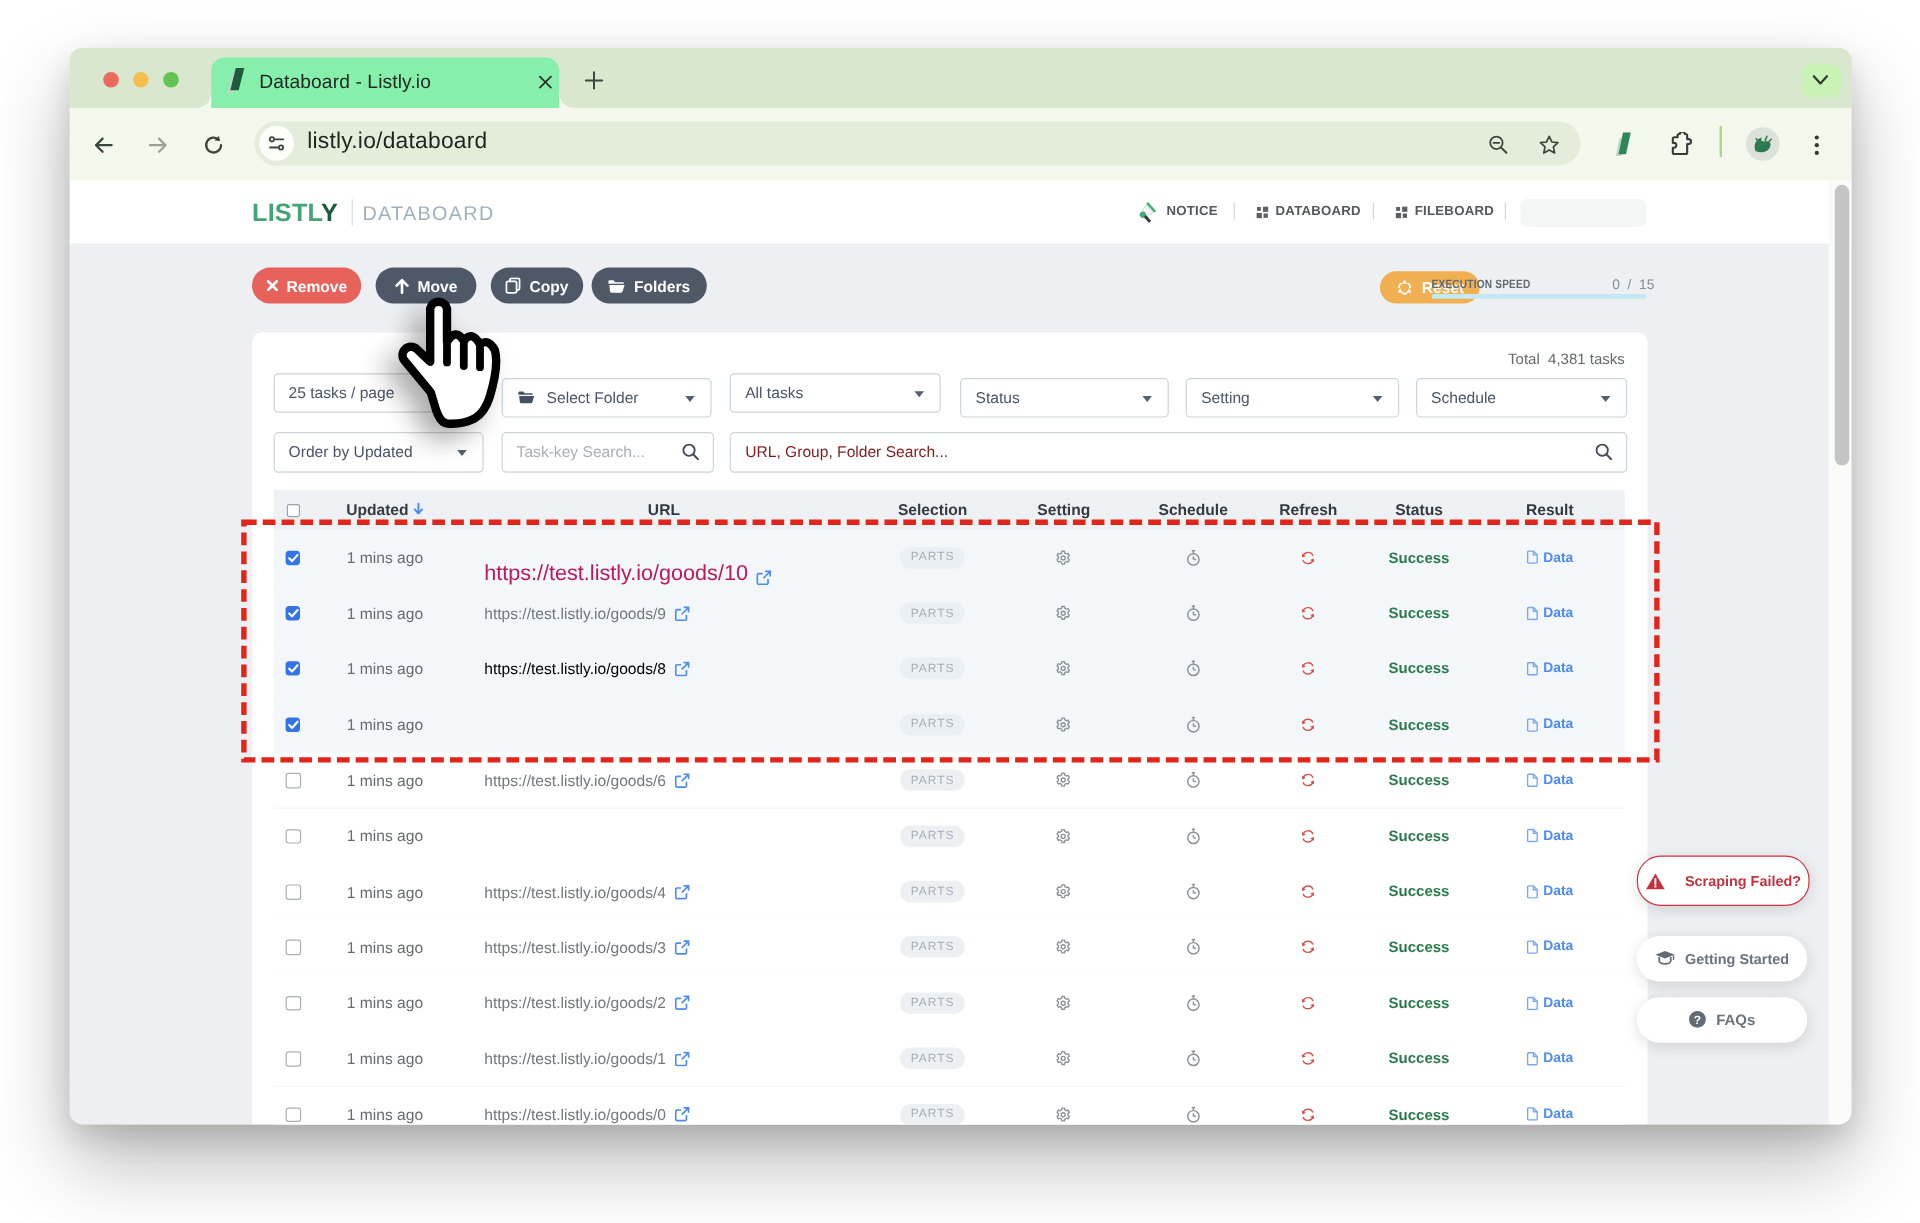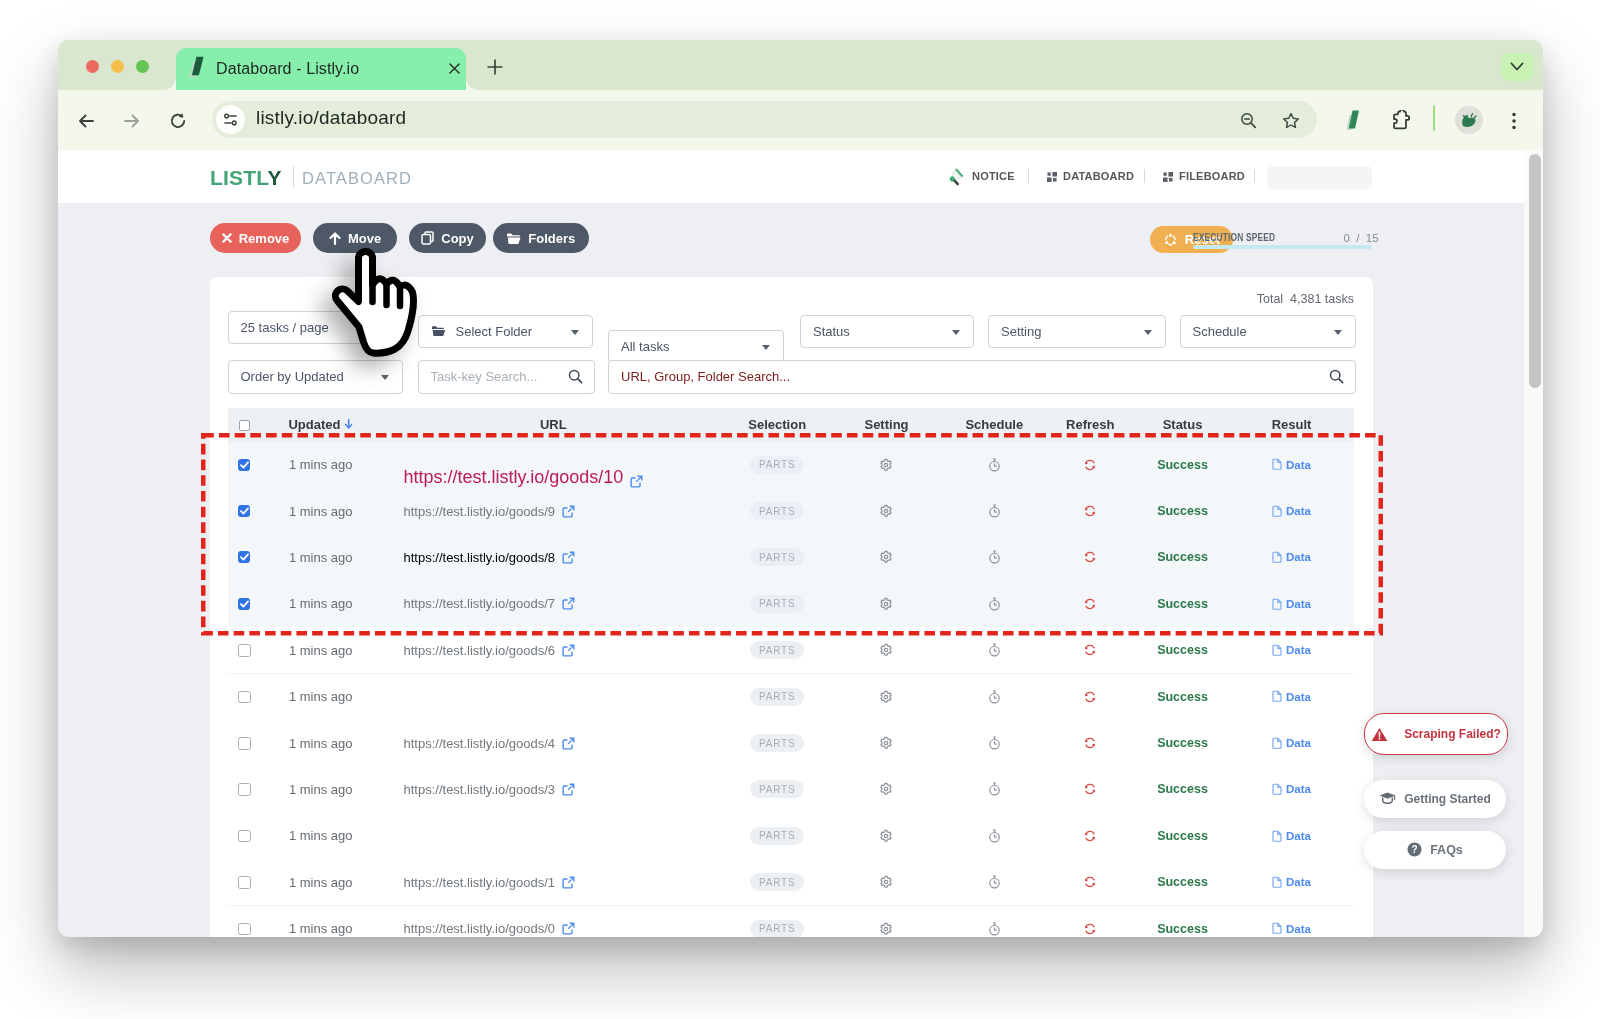--- a/index.html
+++ b/index.html
@@ -191,21 +191,21 @@
       <span style="margin-left:12px;">25 tasks / page</span>
     </div>
 <div class="fbox" style="left:359.5px;top:274.5px;width:173px;height:31px;">
   <svg style="margin-left:12px;" width="15" height="13" viewBox="0 0 15 13">
         <path d="M1 2.2 a1 1 0 0 1 1 -1 h3 l1.4 1.6 H12 a1 1 0 0 1 1 1 V4 H1 Z" fill="#475166"></path>
         <path d="M1.6 5 H14.2 L12.6 10.2 a1.2 1.2 0 0 1 -1.15 0.9 H3.4 a1.2 1.2 0 0 1 -1.15 -0.9 Z" fill="#475166"></path>
       </svg>
   <span style="margin-left:10px;">Select Folder</span>
       <div class="caret"></div>
     </div>
-<div class="fbox" style="left:550px;top:290px;width:174px;height:31px;">
+<div class="fbox" style="left:550px;top:271px;width:174px;height:31px;">
       <span style="margin-left:12px;">All tasks</span>
       <div class="caret"></div>
     </div>
 <div class="fbox" style="left:742px;top:274.5px;width:172px;height:31px;">
       <span style="margin-left:12px;">Status</span>
       <div class="caret"></div>
     </div>
 <div class="fbox" style="left:930px;top:274.5px;width:176px;height:31px;">
       <span style="margin-left:12px;">Setting</span>
       <div class="caret"></div>
@@ -393,24 +393,20 @@
           <path d="M7 1 V4.8 H10.8" fill="none" stroke="#78a7f4" stroke-width="1.4"></path>
         </svg> Data</div>
     </div>
     <div class="row" style="top:540.7px;background:#f3f7fa;border-bottom:1px solid #f1f3f5;">
       <div style="position:absolute;left:10px;top:17.2px;width:12px;height:12px;background:#3273e8;border-radius:3px;display:flex;align-items:center;justify-content:center;">
         <svg width="9" height="8" viewBox="0 0 9 8">
           <path d="M1 4.2 L3.4 6.6 L8 1.4" fill="none" stroke="#fff" stroke-width="1.8" stroke-linecap="round" stroke-linejoin="round"></path>
         </svg>
       </div>
       <div class="cell" style="left:32px;width:121.5px;font-size:13px;color:#666c72;">1 mins ago</div>
-      <div style="position:absolute;left:175.5px;top:0;height:100%;display:flex;align-items:center;gap:7px;font-size:13px;color:#71787e;">https://test.listly.io/goods/7 <svg width="13" height="13" viewBox="0 0 14 14">
-          <path d="M10.8 8 v3.6 a1.2 1.2 0 0 1 -1.2 1.2 H2.4 a1.2 1.2 0 0 1 -1.2 -1.2 V4.4 a1.2 1.2 0 0 1 1.2 -1.2 H6" fill="none" stroke="#4d8bf0" stroke-width="1.5"></path>
-          <path d="M8.2 1.3 H12.7 V5.8 M12.4 1.6 L6.6 7.4" fill="none" stroke="#4d8bf0" stroke-width="1.5"></path>
-        </svg></div>
       <div class="cell" style="left:497px;width:104.4px;">
         <span class="badge" style="background:rgba(226,233,240,0.55);">PARTS</span>
       </div>
       <div class="cell" style="left:601.4px;width:114.2px;">
         <svg width="14" height="14" viewBox="0 0 16 16">
           <g fill="none" stroke="#8a9199" stroke-width="1.3" stroke-linejoin="round">
             <path d="M6.8 1.6 h2.4 l0.35 1.7 a5 5 0 0 1 1.45 0.85 l1.65 -0.55 1.2 2.1 -1.3 1.15 a5 5 0 0 1 0 1.7 l1.3 1.15 -1.2 2.1 -1.65 -0.55 a5 5 0 0 1 -1.45 0.85 l-0.35 1.7 h-2.4 l-0.35 -1.7 a5 5 0 0 1 -1.45 -0.85 l-1.65 0.55 -1.2 -2.1 1.3 -1.15 a5 5 0 0 1 0 -1.7 l-1.3 -1.15 1.2 -2.1 1.65 0.55 a5 5 0 0 1 1.45 -0.85 Z"></path>
             <circle cx="8" cy="8" r="1.9"></circle>
           </g>
         </svg>
@@ -604,20 +600,24 @@
       </div>
       <div class="cell" style="left:907.5px;width:94px;font-size:12.5px;font-weight:bold;color:#2c7a4b;">Success</div>
       <div class="cell" style="left:1001.5px;width:124px;gap:4px;font-size:11.5px;font-weight:bold;color:#4d8bf0;"><svg width="10" height="12.5" viewBox="0 0 12 14">
           <path d="M1.2 2 a1 1 0 0 1 1 -1 H7 L10.8 4.8 V12 a1 1 0 0 1 -1 1 H2.2 a1 1 0 0 1 -1 -1 Z" fill="none" stroke="#78a7f4" stroke-width="1.4"></path>
           <path d="M7 1 V4.8 H10.8" fill="none" stroke="#78a7f4" stroke-width="1.4"></path>
         </svg> Data</div>
     </div>
     <div class="row" style="top:772.7px;background:#fff;border-bottom:1px solid #f1f3f5;">
       <div style="position:absolute;left:10px;top:17.2px;width:10.5px;height:10.5px;border:1.4px solid #a9b1b8;border-radius:2.5px;background:#fff;"></div>
       <div class="cell" style="left:32px;width:121.5px;font-size:13px;color:#666c72;">1 mins ago</div>
+      <div style="position:absolute;left:175.5px;top:0;height:100%;display:flex;align-items:center;gap:7px;font-size:13px;color:#71787e;">https://test.listly.io/goods/2 <svg width="13" height="13" viewBox="0 0 14 14">
+          <path d="M10.8 8 v3.6 a1.2 1.2 0 0 1 -1.2 1.2 H2.4 a1.2 1.2 0 0 1 -1.2 -1.2 V4.4 a1.2 1.2 0 0 1 1.2 -1.2 H6" fill="none" stroke="#4d8bf0" stroke-width="1.5"></path>
+          <path d="M8.2 1.3 H12.7 V5.8 M12.4 1.6 L6.6 7.4" fill="none" stroke="#4d8bf0" stroke-width="1.5"></path>
+        </svg></div>
       <div class="cell" style="left:497px;width:104.4px;">
         <span class="badge" style="">PARTS</span>
       </div>
       <div class="cell" style="left:601.4px;width:114.2px;">
         <svg width="14" height="14" viewBox="0 0 16 16">
           <g fill="none" stroke="#8a9199" stroke-width="1.3" stroke-linejoin="round">
             <path d="M6.8 1.6 h2.4 l0.35 1.7 a5 5 0 0 1 1.45 0.85 l1.65 -0.55 1.2 2.1 -1.3 1.15 a5 5 0 0 1 0 1.7 l1.3 1.15 -1.2 2.1 -1.65 -0.55 a5 5 0 0 1 -1.45 0.85 l-0.35 1.7 h-2.4 l-0.35 -1.7 a5 5 0 0 1 -1.45 -0.85 l-1.65 0.55 -1.2 -2.1 1.3 -1.15 a5 5 0 0 1 0 -1.7 l-1.3 -1.15 1.2 -2.1 1.65 0.55 a5 5 0 0 1 1.45 -0.85 Z"></path>
             <circle cx="8" cy="8" r="1.9"></circle>
           </g>
         </svg>

